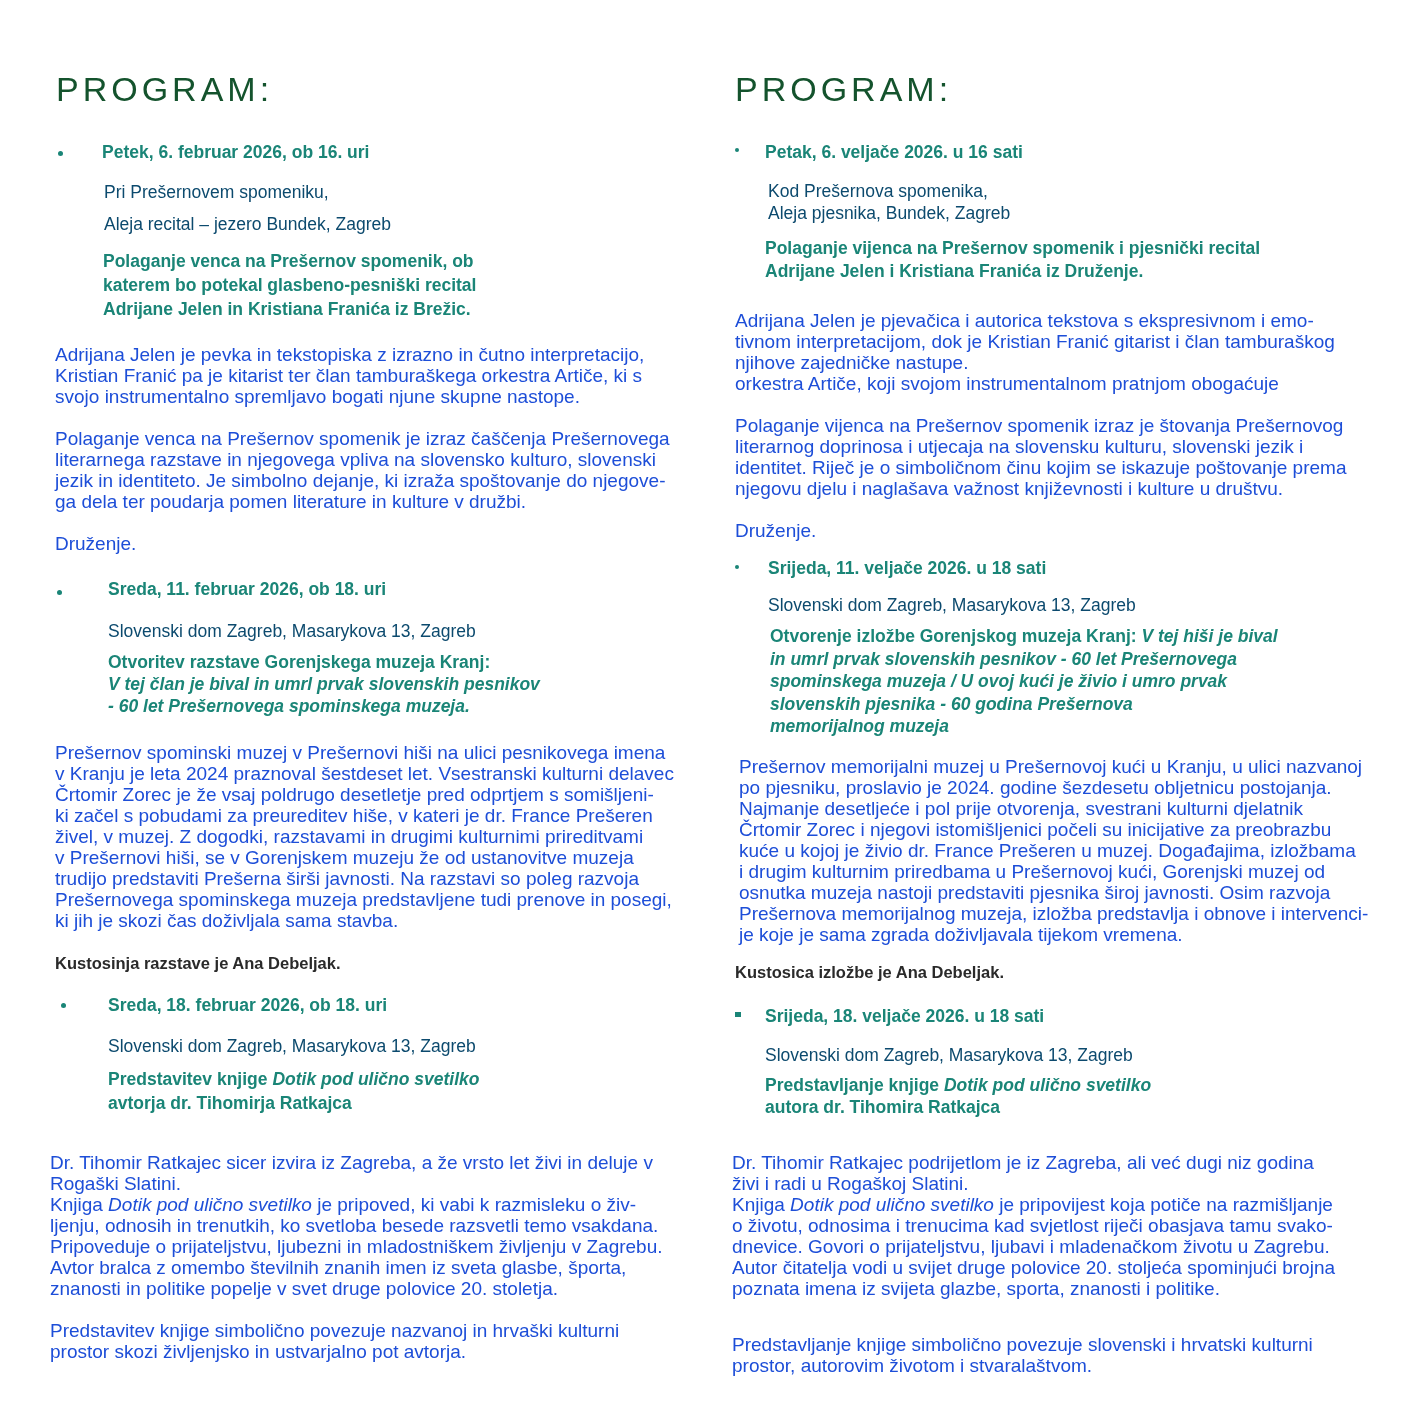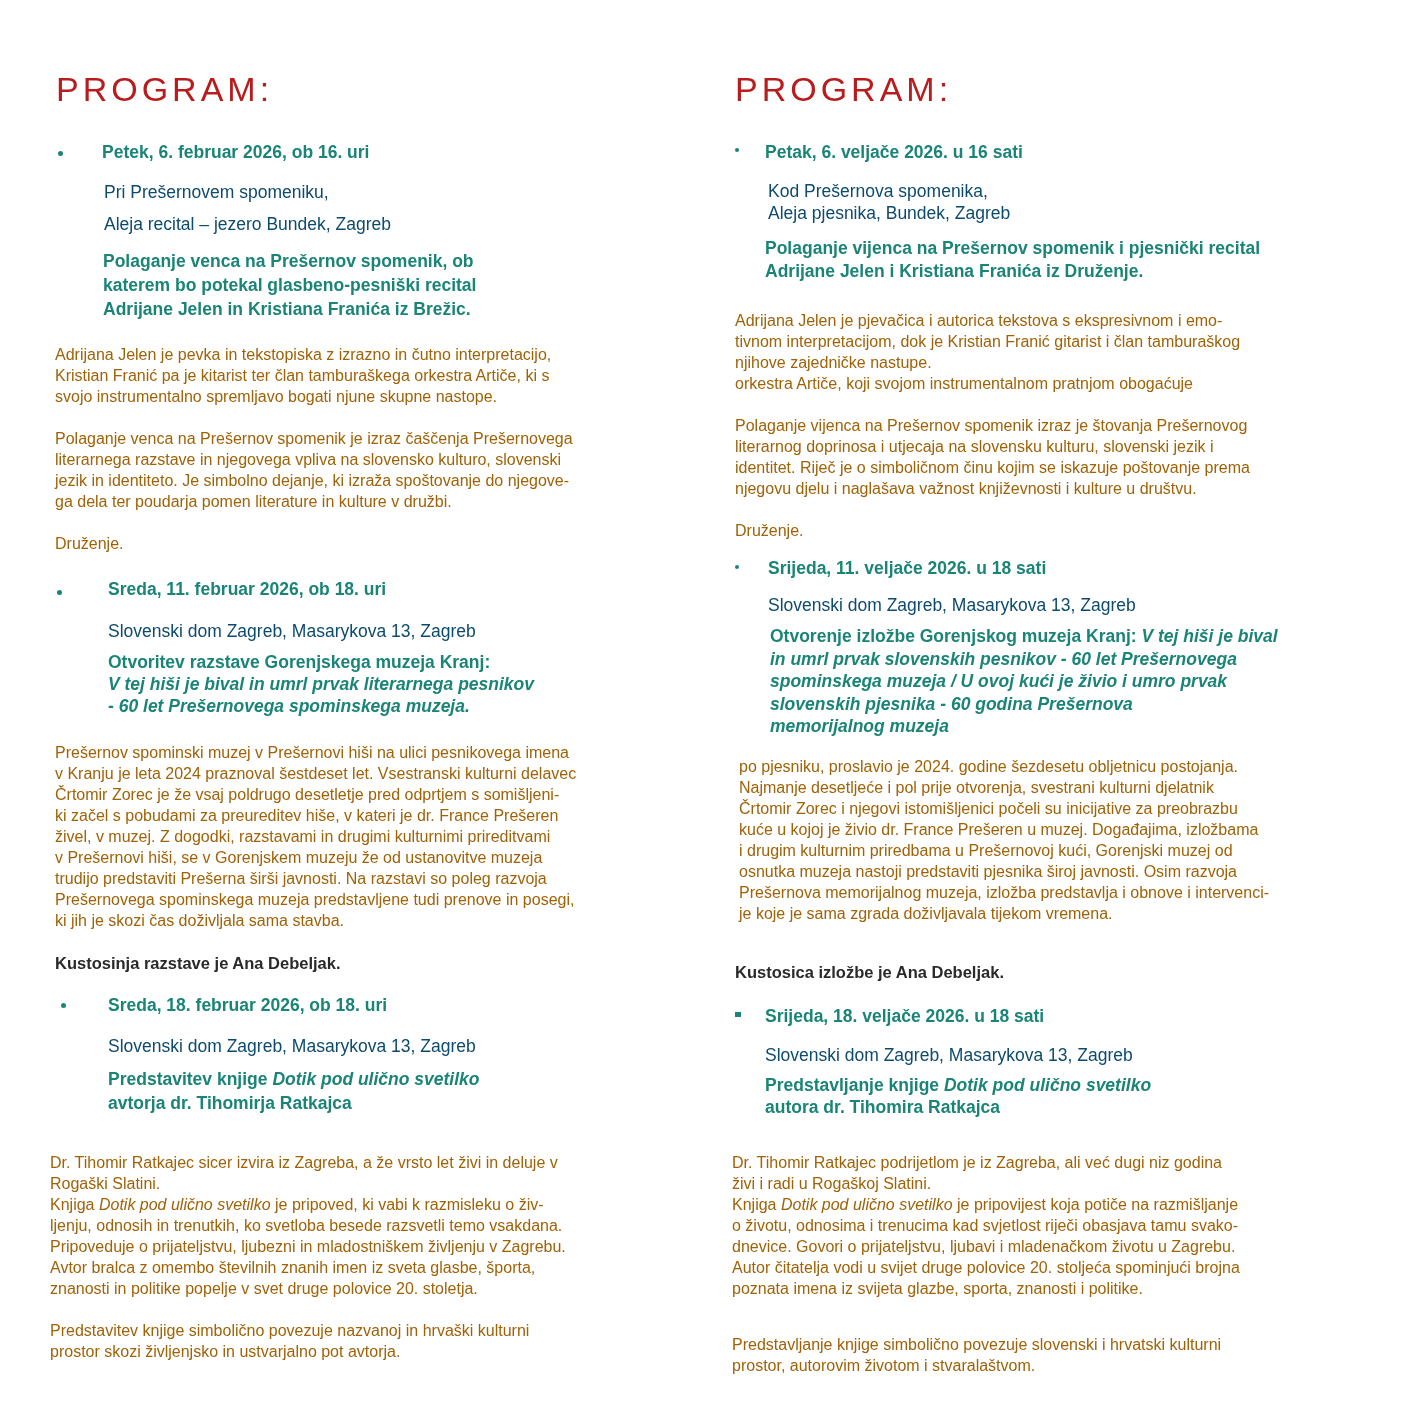--- a/index.html
+++ b/index.html
@@ -7,31 +7,31 @@
     width: 1417px; height: 1417px; position: relative; overflow: hidden;
     font-family: "Liberation Sans", "DejaVu Sans", sans-serif;
     color: #3b3b3b;
   }
   .col { position: absolute; top: 0; }
   .col-left { left: 0; width: 708px; }
   .col-right { left: 708px; width: 709px; }
 
   .heading {
     position: absolute; font-size: 34px; font-weight: 300; letter-spacing: 4px;
-    color: #b91c1c; top: 70px;
+    color: #14532d; top: 70px;
   }
   .col-left .heading { left: 56px; }
   .col-right .heading { left: 27px; }
 
   .abs { position: absolute; }
   .date { font-weight: bold; font-size: 17.5px; color: #1a8577; }
   .venue { font-size: 17.5px; color: #0c4a6e; line-height: 26px; font-weight: 300; }
   .title { font-weight: bold; font-size: 17.5px; color: #1a8577; line-height: 24px; }
   .title i { font-style: italic; }
-  .body { font-size: 16px; color: #a16207; line-height: 21px; }
+  .body { font-size: 19px; color: #1d4ed8; line-height: 21px; }
   .body i { font-style: italic; }
   .curator { font-weight: bold; font-size: 16.5px; color: #2a2a2a; }
   .bullet {
     position: absolute; width: 5px; height: 5px; border-radius: 50%; background: #1a8577;
   }
   .bullet.sq { border-radius: 0; width: 6px; height: 5px; }
 </style>
 </head>
 <body>
 
@@ -61,21 +61,21 @@
       <div style="margin-top:21px">Druženje.</div>
     </div>
   </div>
 
   <div>
     <span class="bullet" style="left:57px; top:590px;"></span>
     <div class="abs date" style="left:108px; top:579px;">Sreda, 11. februar 2026, ob 18. uri</div>
     <div class="abs venue" style="left:108px; top:618px;">Slovenski dom Zagreb, Masarykova 13, Zagreb</div>
     <div class="abs title" style="left:108px; top:651px; line-height:22px;">
       <div>Otvoritev razstave Gorenjskega muzeja Kranj:</div>
-      <div><i>V tej hiši je bival in umrl prvak literarnega pesnikov</i></div>
+      <div><i>V tej član je bival in umrl prvak slovenskih pesnikov</i></div>
       <div><i>- 60 let Prešernovega spominskega muzeja.</i></div>
     </div>
     <div class="abs body" style="left:55px; top:742px;">
       <div>Prešernov spominski muzej v Prešernovi hiši na ulici pesnikovega imena</div>
       <div>v Kranju je leta 2024 praznoval šestdeset let. Vsestranski kulturni delavec</div>
       <div>Črtomir Zorec je že vsaj poldrugo desetletje pred odprtjem s somišljeni-</div>
       <div>ki začel s pobudami za preureditev hiše, v kateri je dr. France Prešeren</div>
       <div>živel, v muzej. Z dogodki, razstavami in drugimi kulturnimi prireditvami</div>
       <div>v Prešernovi hiši, se v Gorenjskem muzeju že od ustanovitve muzeja</div>
       <div>trudijo predstaviti Prešerna širši javnosti. Na razstavi so poleg razvoja</div>
@@ -139,20 +139,21 @@
     <div class="abs date" style="left:60px; top:558px;">Srijeda, 11. veljače 2026. u 18 sati</div>
     <div class="abs venue" style="left:60px; top:592px;">Slovenski dom Zagreb, Masarykova 13, Zagreb</div>
     <div class="abs title" style="left:62px; top:625px; line-height:22.5px;">
       <div><span>Otvorenje izložbe Gorenjskog muzeja Kranj: </span><i>V tej hiši je bival</i></div>
       <div><i>in umrl prvak slovenskih pesnikov - 60 let Prešernovega</i></div>
       <div><i>spominskega muzeja / U ovoj kući je živio i umro prvak</i></div>
       <div><i>slovenskih pjesnika - 60 godina Prešernova</i></div>
       <div><i>memorijalnog muzeja</i></div>
     </div>
     <div class="abs body" style="left:31px; top:756px;">
+      <div>Prešernov memorijalni muzej u Prešernovoj kući u Kranju, u ulici nazvanoj</div>
       <div>po pjesniku, proslavio je 2024. godine šezdesetu obljetnicu postojanja.</div>
       <div>Najmanje desetljeće i pol prije otvorenja, svestrani kulturni djelatnik</div>
       <div>Črtomir Zorec i njegovi istomišljenici počeli su inicijative za preobrazbu</div>
       <div>kuće u kojoj je živio dr. France Prešeren u muzej. Događajima, izložbama</div>
       <div>i drugim kulturnim priredbama u Prešernovoj kući, Gorenjski muzej od</div>
       <div>osnutka muzeja nastoji predstaviti pjesnika široj javnosti. Osim razvoja</div>
       <div>Prešernova memorijalnog muzeja, izložba predstavlja i obnove i intervenci-</div>
       <div>je koje je sama zgrada doživljavala tijekom vremena.</div>
     </div>
     <div class="abs curator" style="left:27px; top:963px;">Kustosica izložbe je Ana Debeljak.</div>

